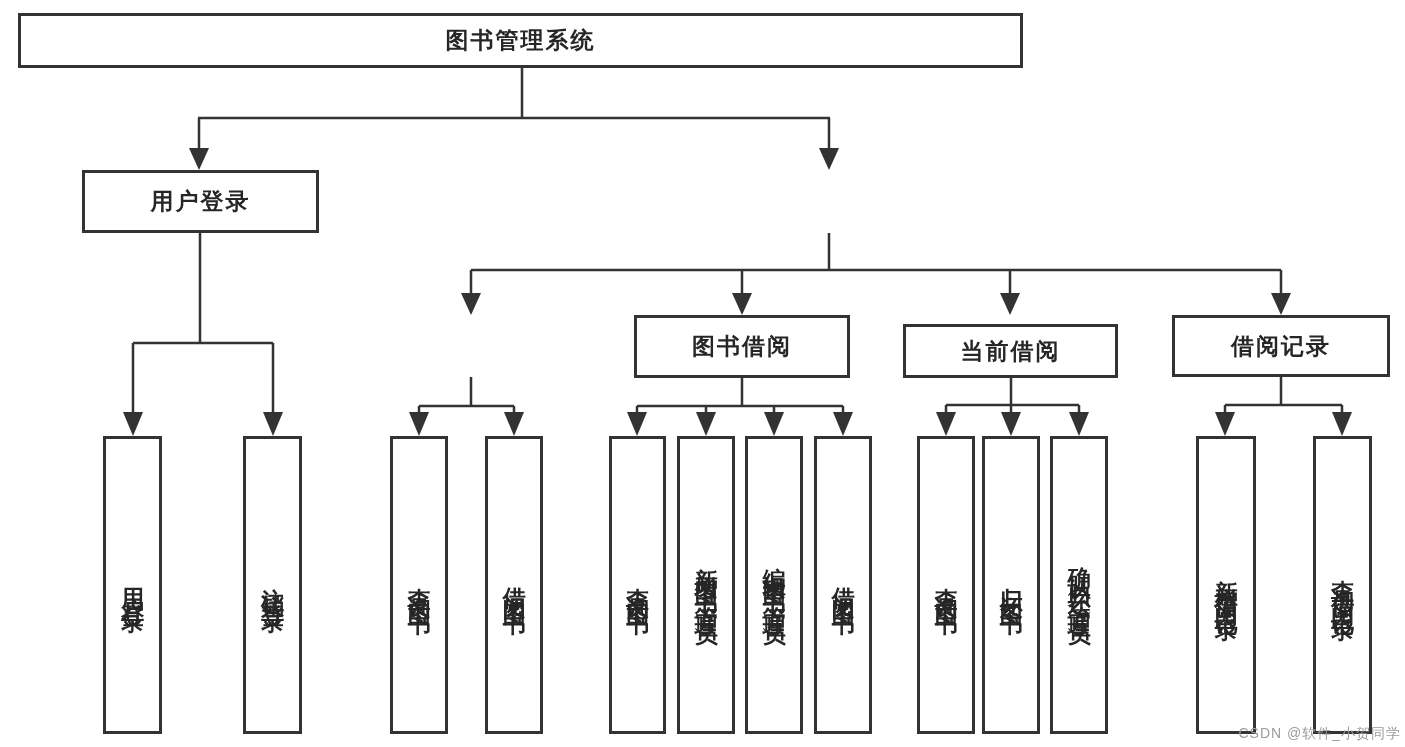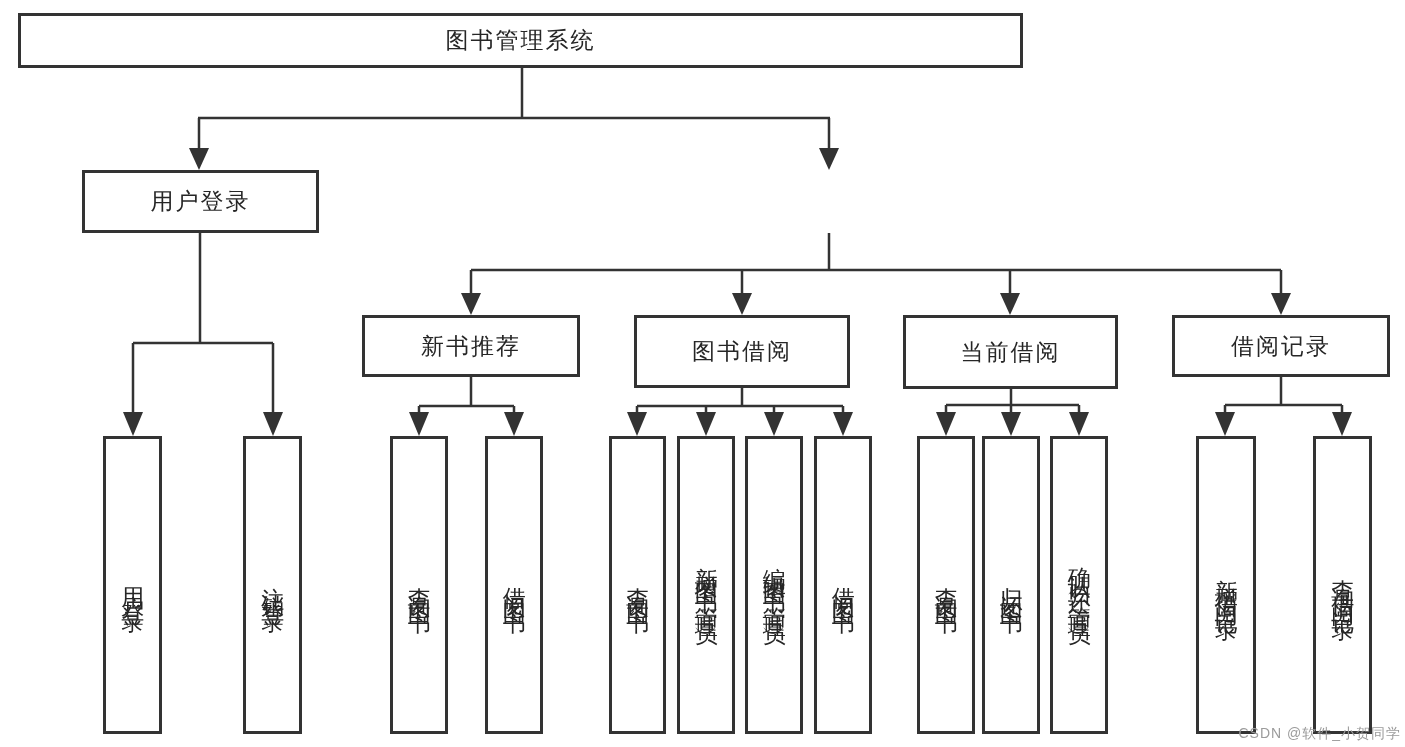--- a/index.html
+++ b/index.html
@@ -12,21 +12,21 @@
   body{
     width:1405px;height:747px;background:var(--bg);
     font-family:"Liberation Sans","DejaVu Sans",sans-serif;
     color:var(--text);overflow:hidden;
   }
   .canvas{position:relative;width:1405px;height:747px;background:var(--bg);}
   svg.connectors{position:absolute;left:0;top:0;z-index:1;}
   .box{
     position:absolute;box-sizing:border-box;z-index:2;
     border:3px solid var(--line);background:#fff;
-    display:flex;align-items:center;justify-content:center;
+    display:flex;align-items:center;justify-content:center;font-weight:bold;
   }
   .h-label{font-size:23px;letter-spacing:2px;white-space:nowrap;}
   .leaf .v-label{
     writing-mode:vertical-rl;text-orientation:mixed;
     font-size:23px;letter-spacing:8px;line-height:1.1;white-space:nowrap;
   }
   .watermark{
     position:absolute;right:4px;bottom:4px;z-index:3;
     font-size:14px;letter-spacing:1px;color:var(--wm);white-space:nowrap;
   }
@@ -73,27 +73,24 @@
   </svg>
 
   <div class="box" style="left:18px;top:13px;width:1005px;height:55px">
     <span class="h-label">图书管理系统</span>
   </div>
 
   <div class="box" style="left:82px;top:170px;width:237px;height:63px">
     <span class="h-label">用户登录</span>
   </div>
 
-  <div class="box" style="left:362px;top:315px;width:218px;height:62px">
-    <span class="h-label">新书推荐</span>
-  </div>
-  <div class="box" style="left:634px;top:315px;width:216px;height:73px">
+  <div class="box" style="left:634px;top:315px;width:216px;height:63px">
     <span class="h-label">图书借阅</span>
   </div>
-  <div class="box" style="left:903px;top:315px;width:215px;height:74px">
+  <div class="box" style="left:903px;top:324px;width:215px;height:54px">
     <span class="h-label">当前借阅</span>
   </div>
   <div class="box" style="left:1172px;top:315px;width:218px;height:62px">
     <span class="h-label">借阅记录</span>
   </div>
 
   <div class="box leaf" style="left:103px;top:436px;width:59px;height:298px">
     <span class="v-label">用户登录</span>
   </div>
   <div class="box leaf" style="left:243px;top:436px;width:59px;height:298px">

